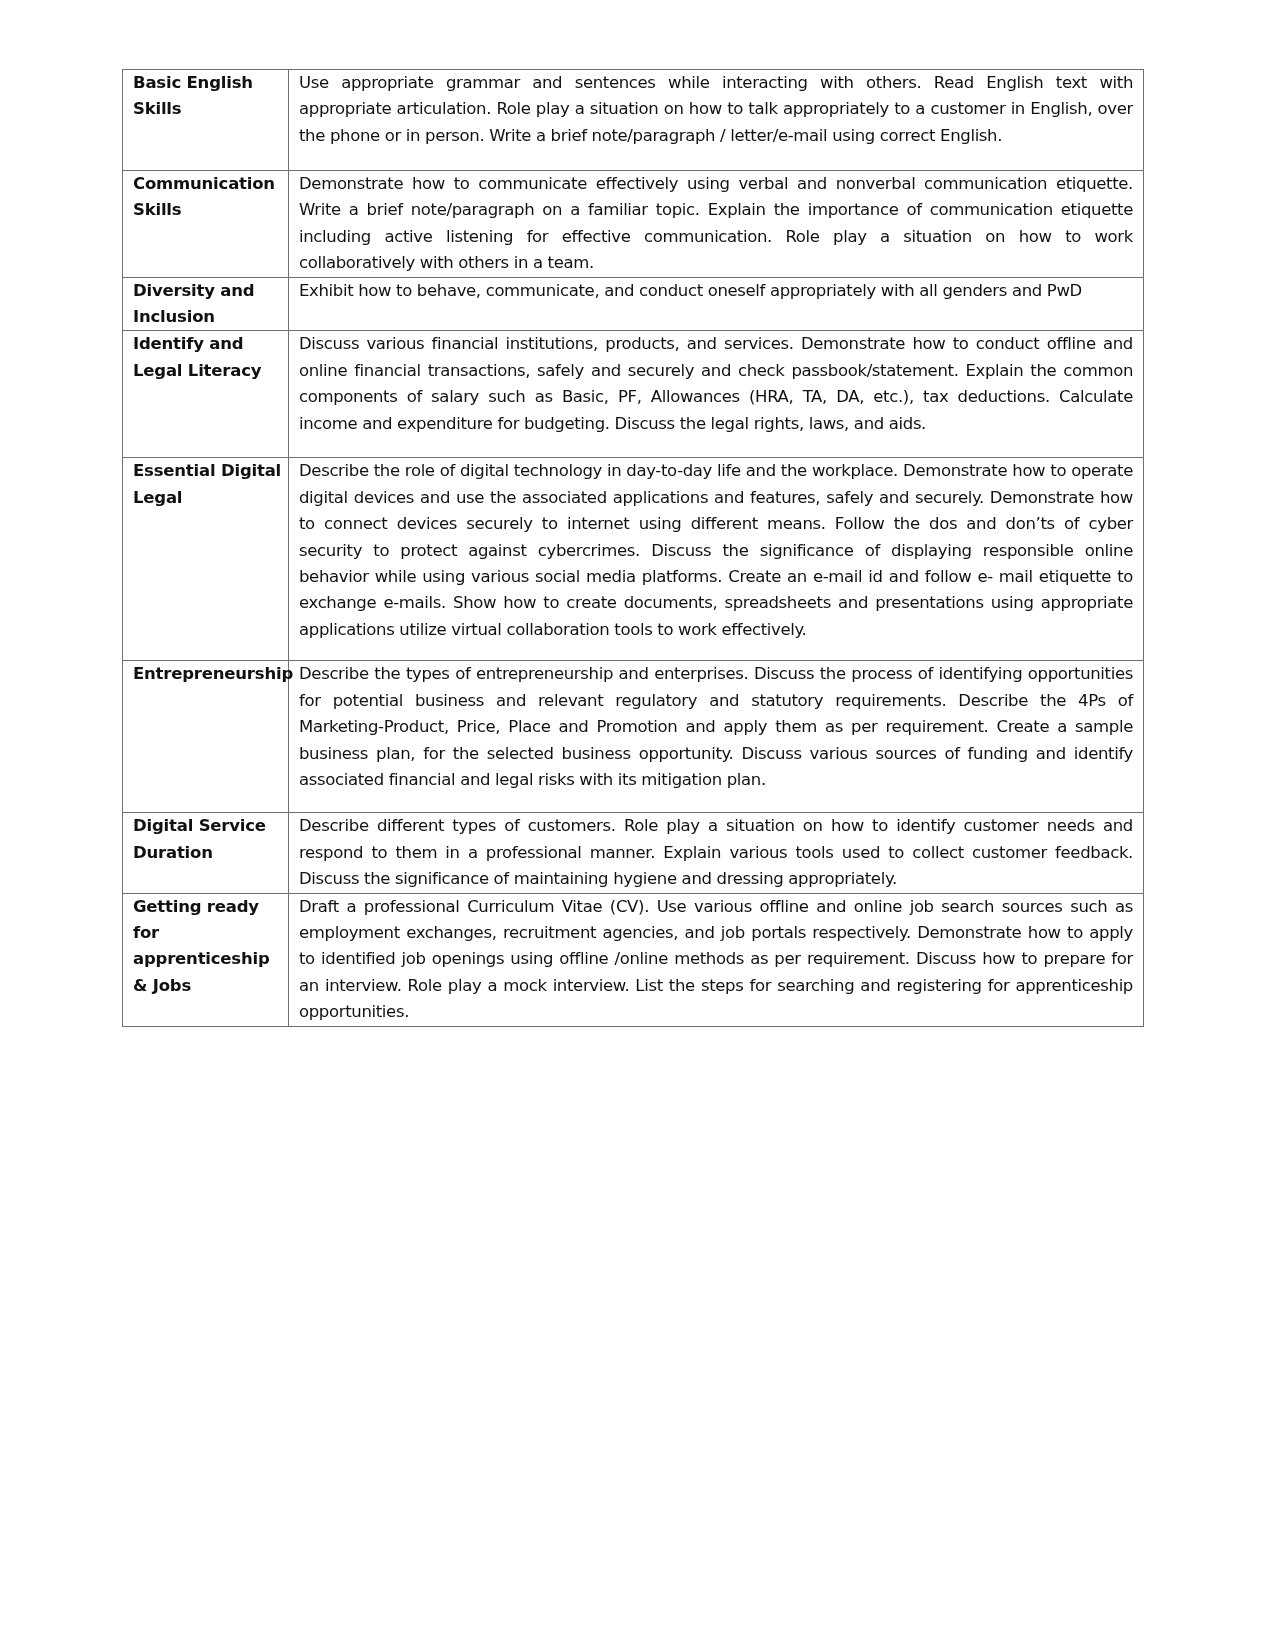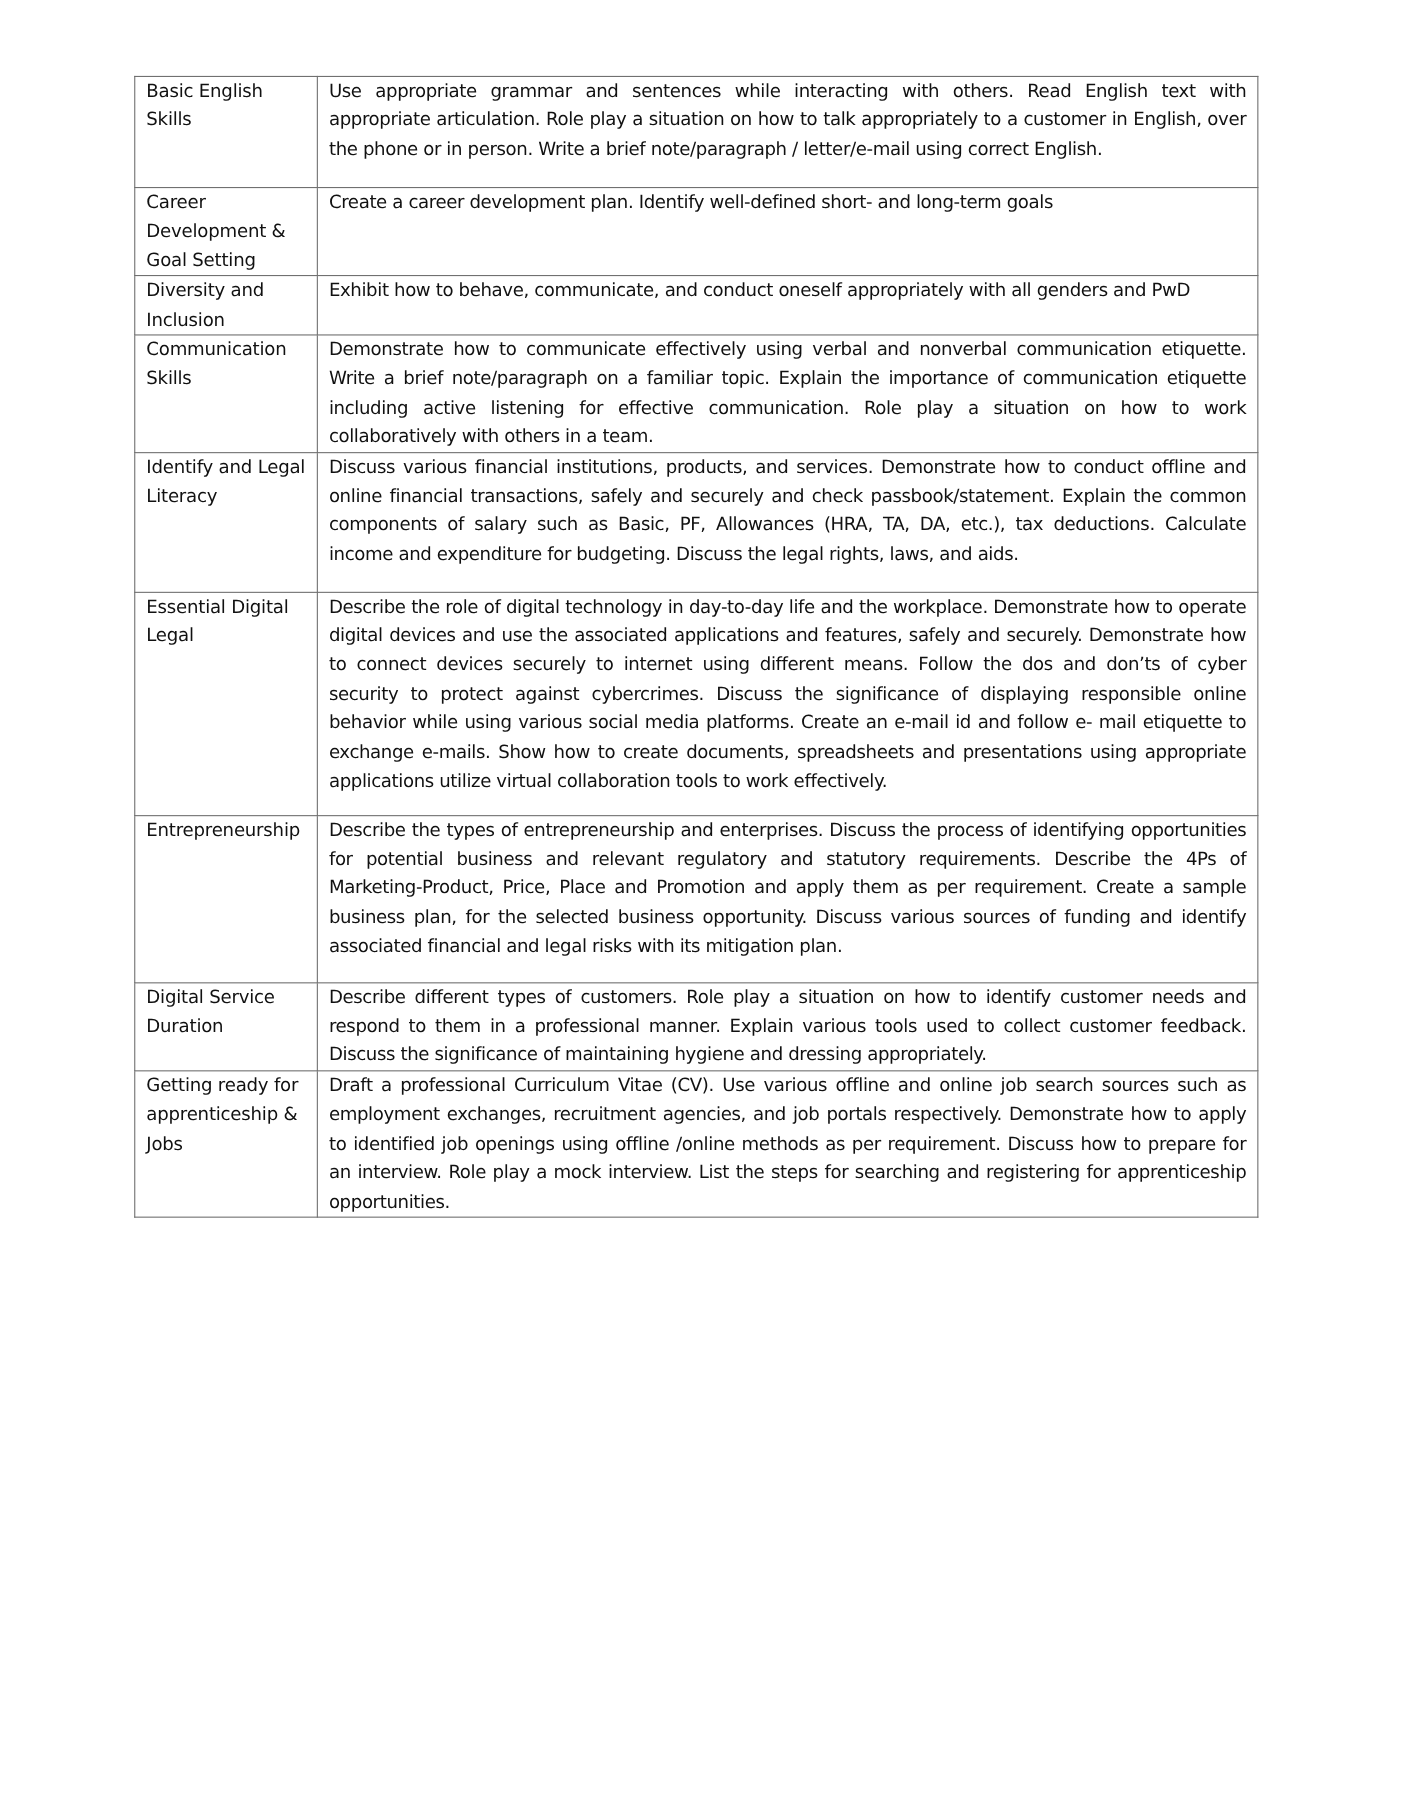--- a/index.html
+++ b/index.html
@@ -7,44 +7,40 @@
   .page { position: absolute; left: 0; top: 0; width: 1275px; height: 1650px; background: #fff; }
   table.skills {
     position: absolute; left: 122px; top: 69px; width: 1022px;
     border-collapse: collapse; table-layout: fixed;
     font-family: "DejaVu Sans", sans-serif; font-size: 16.5px; line-height: 26.4px; color: #111;
   }
   table.skills td {
     border: 1.5px solid #707070; vertical-align: top;
     padding: 0 10px 0 10px;
   }
-  table.skills td.module { width: 151px; padding-left: 10px; padding-right: 4px; letter-spacing: -0.2px; }
+  table.skills td.module { width: 151px; padding-left: 10px; padding-right: 4px; letter-spacing: -0.2px; font-weight: bold; }
   table.skills td.outcome { text-align: justify; letter-spacing: -0.35px; word-spacing: 0px; margin-left: 38px; }
 </style>
 </head>
 <body>
 
 <div class="page">
   <table class="skills">
     <tbody>
       <tr style="height:101px">
         <td class="module">Basic English Skills</td>
         <td class="outcome">Use appropriate grammar and sentences while interacting with others. Read English text with appropriate articulation. Role play a situation on how to talk appropriately to a customer in English, over the phone or in person. Write a brief note/paragraph / letter/e-mail using correct English.</td>
       </tr>
-      <tr style="height:76px">
-        <td class="module">Career Development &amp; Goal Setting</td>
-        <td class="outcome">Create a career development plan. Identify well-defined short- and long-term goals</td>
+      <tr style="height:101px">
+        <td class="module">Communication Skills</td>
+        <td class="outcome">Demonstrate how to communicate effectively using verbal and nonverbal communication etiquette. Write a brief note/paragraph on a familiar topic. Explain the importance of communication etiquette including active listening for effective communication. Role play a situation on how to work collaboratively with others in a team.</td>
       </tr>
       <tr style="height:51px">
         <td class="module">Diversity and Inclusion</td>
         <td class="outcome">Exhibit how to behave, communicate, and conduct oneself appropriately with all genders and PwD</td>
-      </tr>
-      <tr style="height:101px">
-        <td class="module">Communication Skills</td>
-        <td class="outcome">Demonstrate how to communicate effectively using verbal and nonverbal communication etiquette. Write a brief note/paragraph on a familiar topic. Explain the importance of communication etiquette including active listening for effective communication. Role play a situation on how to work collaboratively with others in a team.</td>
       </tr>
       <tr style="height:127px">
         <td class="module">Identify and Legal Literacy</td>
         <td class="outcome">Discuss various financial institutions, products, and services. Demonstrate how to conduct offline and online financial transactions, safely and securely and check passbook/statement. Explain the common components of salary such as Basic, PF, Allowances (HRA, TA, DA, etc.), tax deductions. Calculate income and expenditure for budgeting. Discuss the legal rights, laws, and aids.</td>
       </tr>
       <tr style="height:203px">
         <td class="module">Essential Digital Legal</td>
         <td class="outcome">Describe the role of digital technology in day-to-day life and the workplace. Demonstrate how to operate digital devices and use the associated applications and features, safely and securely. Demonstrate how to connect devices securely to internet using different means. Follow the dos and don’ts of cyber security to protect against cybercrimes. Discuss the significance of displaying responsible online behavior while using various social media platforms. Create an e-mail id and follow e- mail etiquette to exchange e-mails. Show how to create documents, spreadsheets and presentations using appropriate applications utilize virtual collaboration tools to work effectively.</td>
       </tr>
       <tr style="height:152px">

